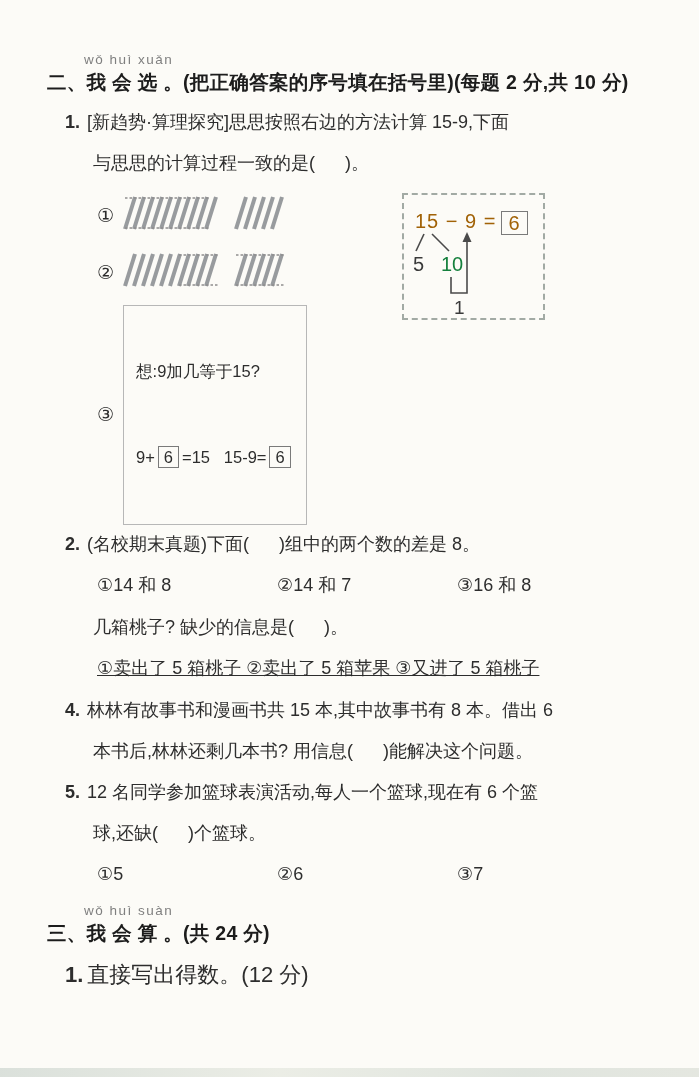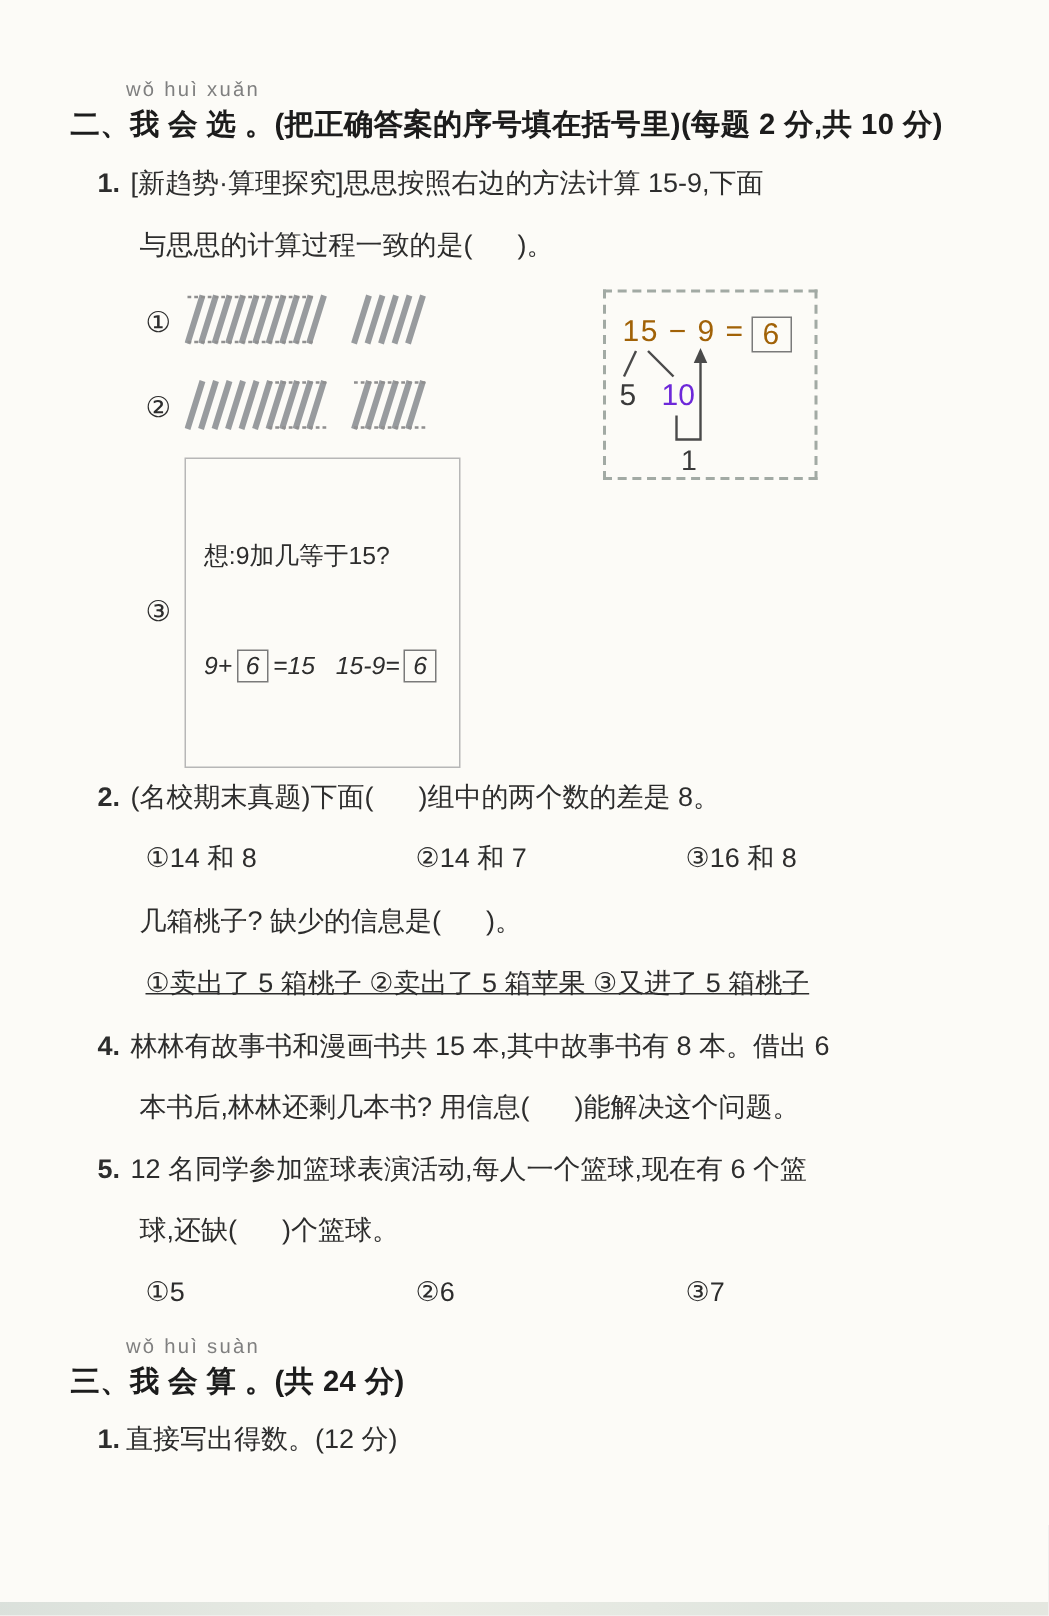--- a/index.html
+++ b/index.html
@@ -29,34 +29,34 @@
   .opts-row .opt { width:180px; }
   .opts-row .opt:last-child { width:auto; }
   .opts-line { margin-left:32px; margin-bottom:16px; white-space:pre-wrap;text-decoration:underline; }
 
   
   .q1-visual { position:relative; margin-left:32px; margin-bottom:6px; min-height:186px; }
   .stick-row { display:flex; align-items:center; height:50px; margin-bottom:7px; }
   .marker { font-size:19px; margin-right:9px; flex:0 0 auto; }
   .think-row { display:flex; align-items:center; margin-top:5px; }
   .think-box { border:1.5px solid #b7b7b7; padding:8px 12px 9px 12px; font-size:16.5px; line-height:23px; white-space:pre-wrap; background:#fcfbf7; }
-  .tb-line2 { margin-top:4px;font-style:italic; }
+  .tb-line2 { margin-top:17px; }
   .boxed { display:inline-block; border:1.3px solid #7a7a7a; padding:0 5px; line-height:20px; margin:0 3px; background:#fcfbf7; }
 
   
   .method-box { position:absolute; left:305px; top:2px; width:143px; height:127px; border:2px dashed #a2aaa4; }
   .mb-eq { position:absolute; left:11px; top:13px; font-size:20px; letter-spacing:1px; white-space:pre; color:#a16207; }
   .mb-eq .boxed { line-height:22px; padding:0 6px; margin-left:5px; vertical-align:-2px; }
   .mb-five { position:absolute; left:9px;  top:56px; font-size:20px; color:#3a3a3a; }
-  .mb-ten  { position:absolute; left:37px; top:56px; font-size:20px; color:#6d28d9; }
+  .mb-ten  { position:absolute; left:37px; top:56px; font-size:20px; color:#15803d; }
   .mb-one  { position:absolute; left:50px; top:100px; font-size:19px; color:#3a3a3a; }
   .mb-svg  { position:absolute; left:0; top:0; }
 
   
-  .sub-line { margin-left:18px; font-size:18px; white-space:pre-wrap; margin-top:4px; margin-bottom:20px; }
+  .sub-line { margin-left:18px; font-size:22px; white-space:pre-wrap; margin-top:4px; margin-bottom:20px; }
   .sub-line .q-num { font-weight:bold; margin-right:4px; }
 </style>
 </head>
 <body>
 
 <div class="page">
 
   <div class="sec-head">
     <div class="pinyin">wǒ huì xuǎn</div>
     <div class="sec-title">二、我 会 选 。(把正确答案的序号填在括号里)(每题 2 分,共 10 分)</div>

